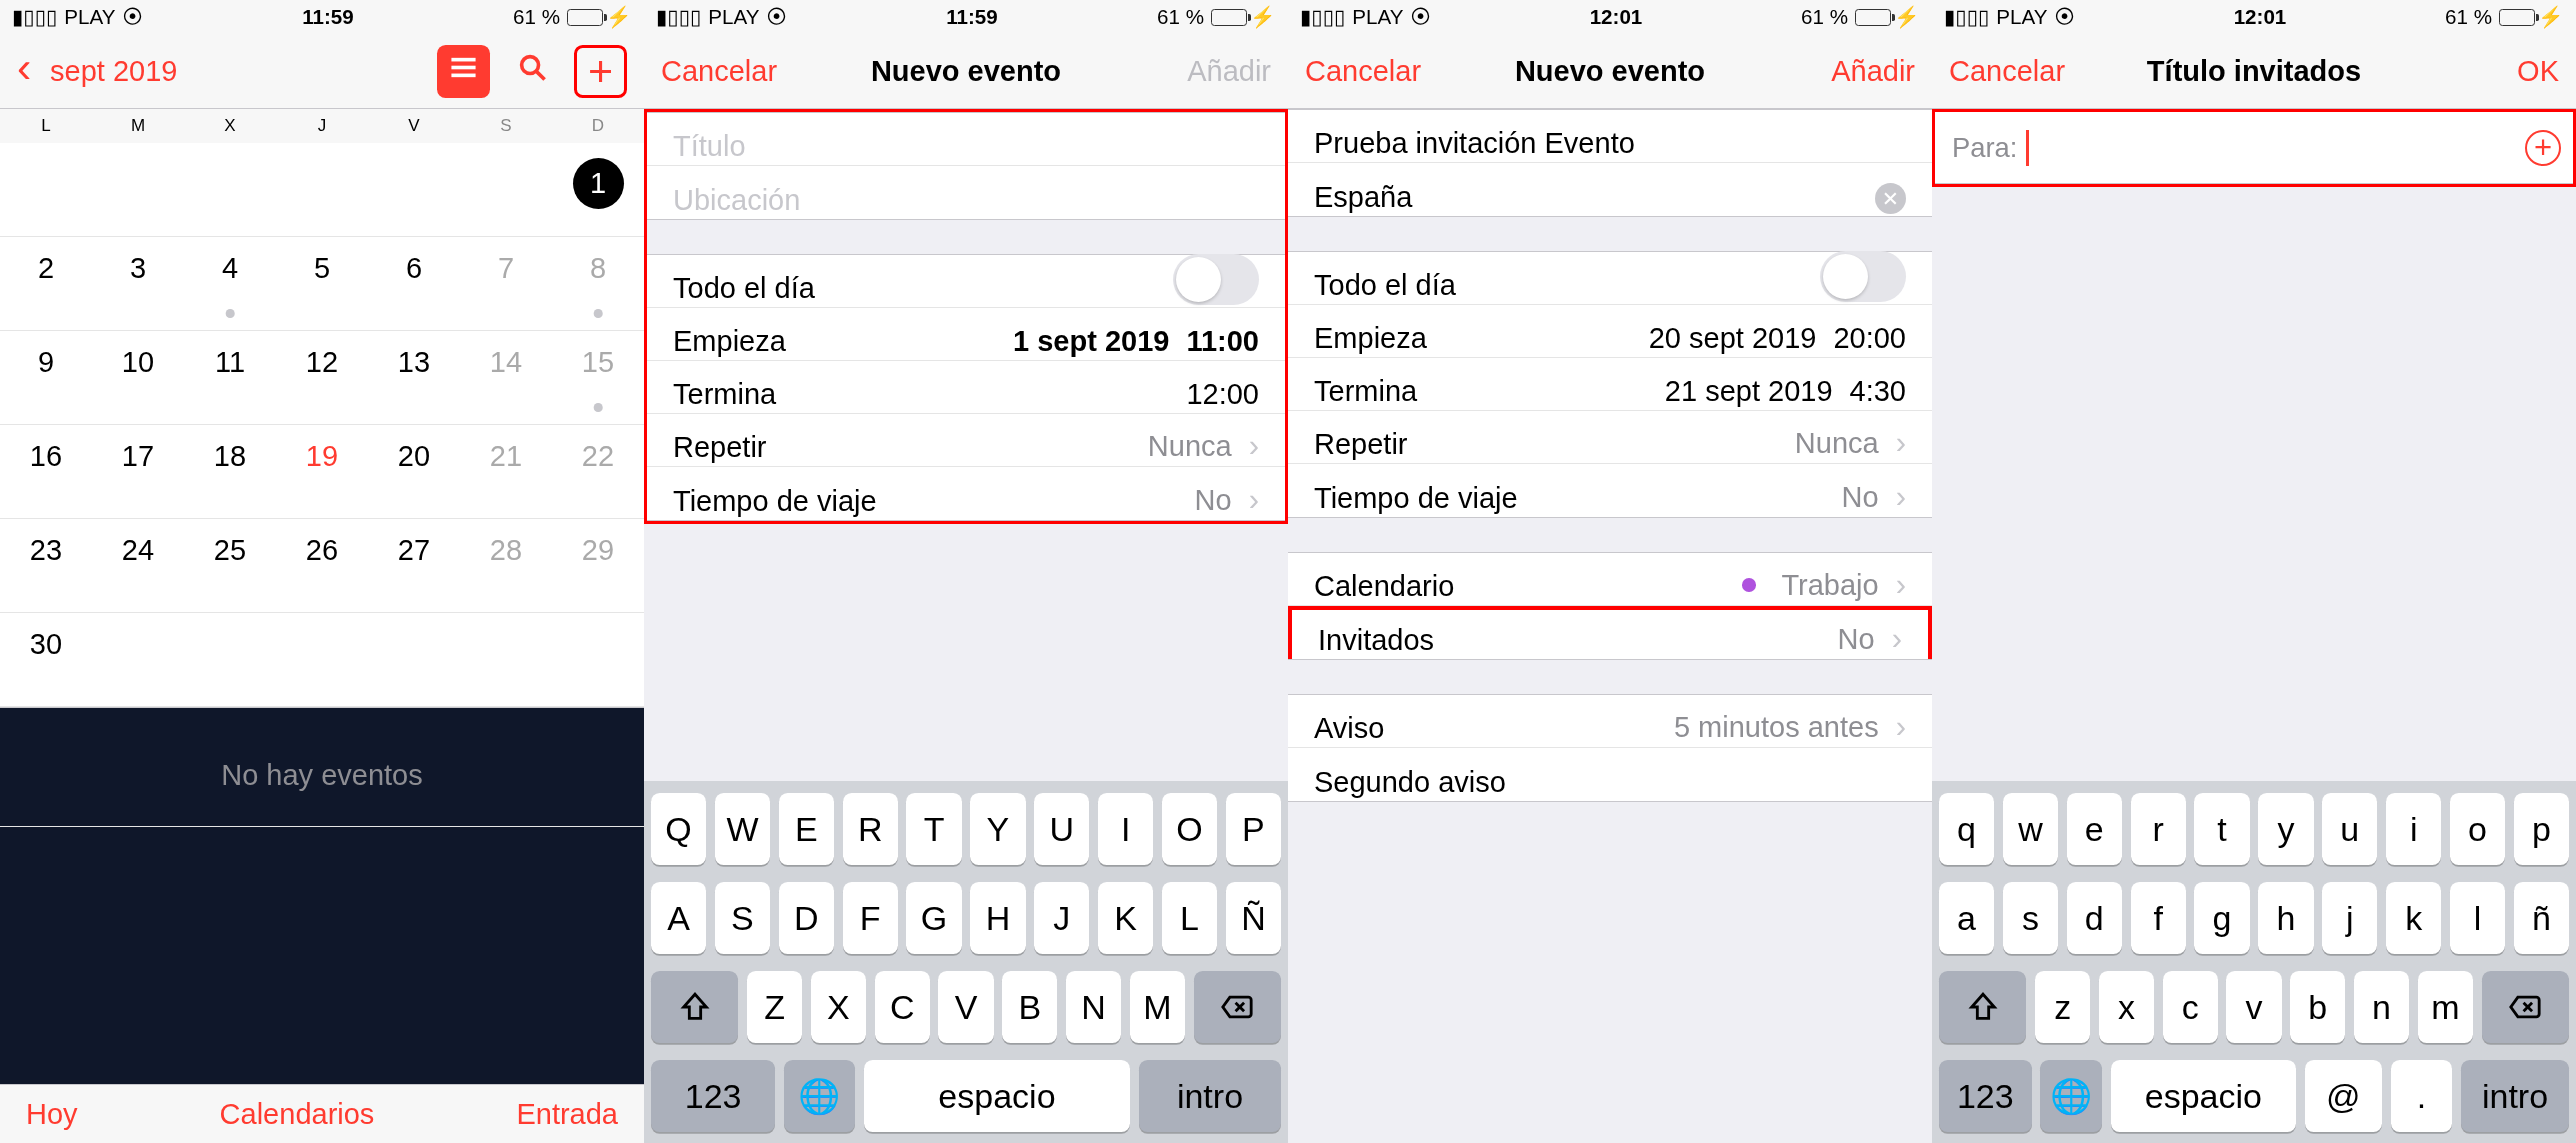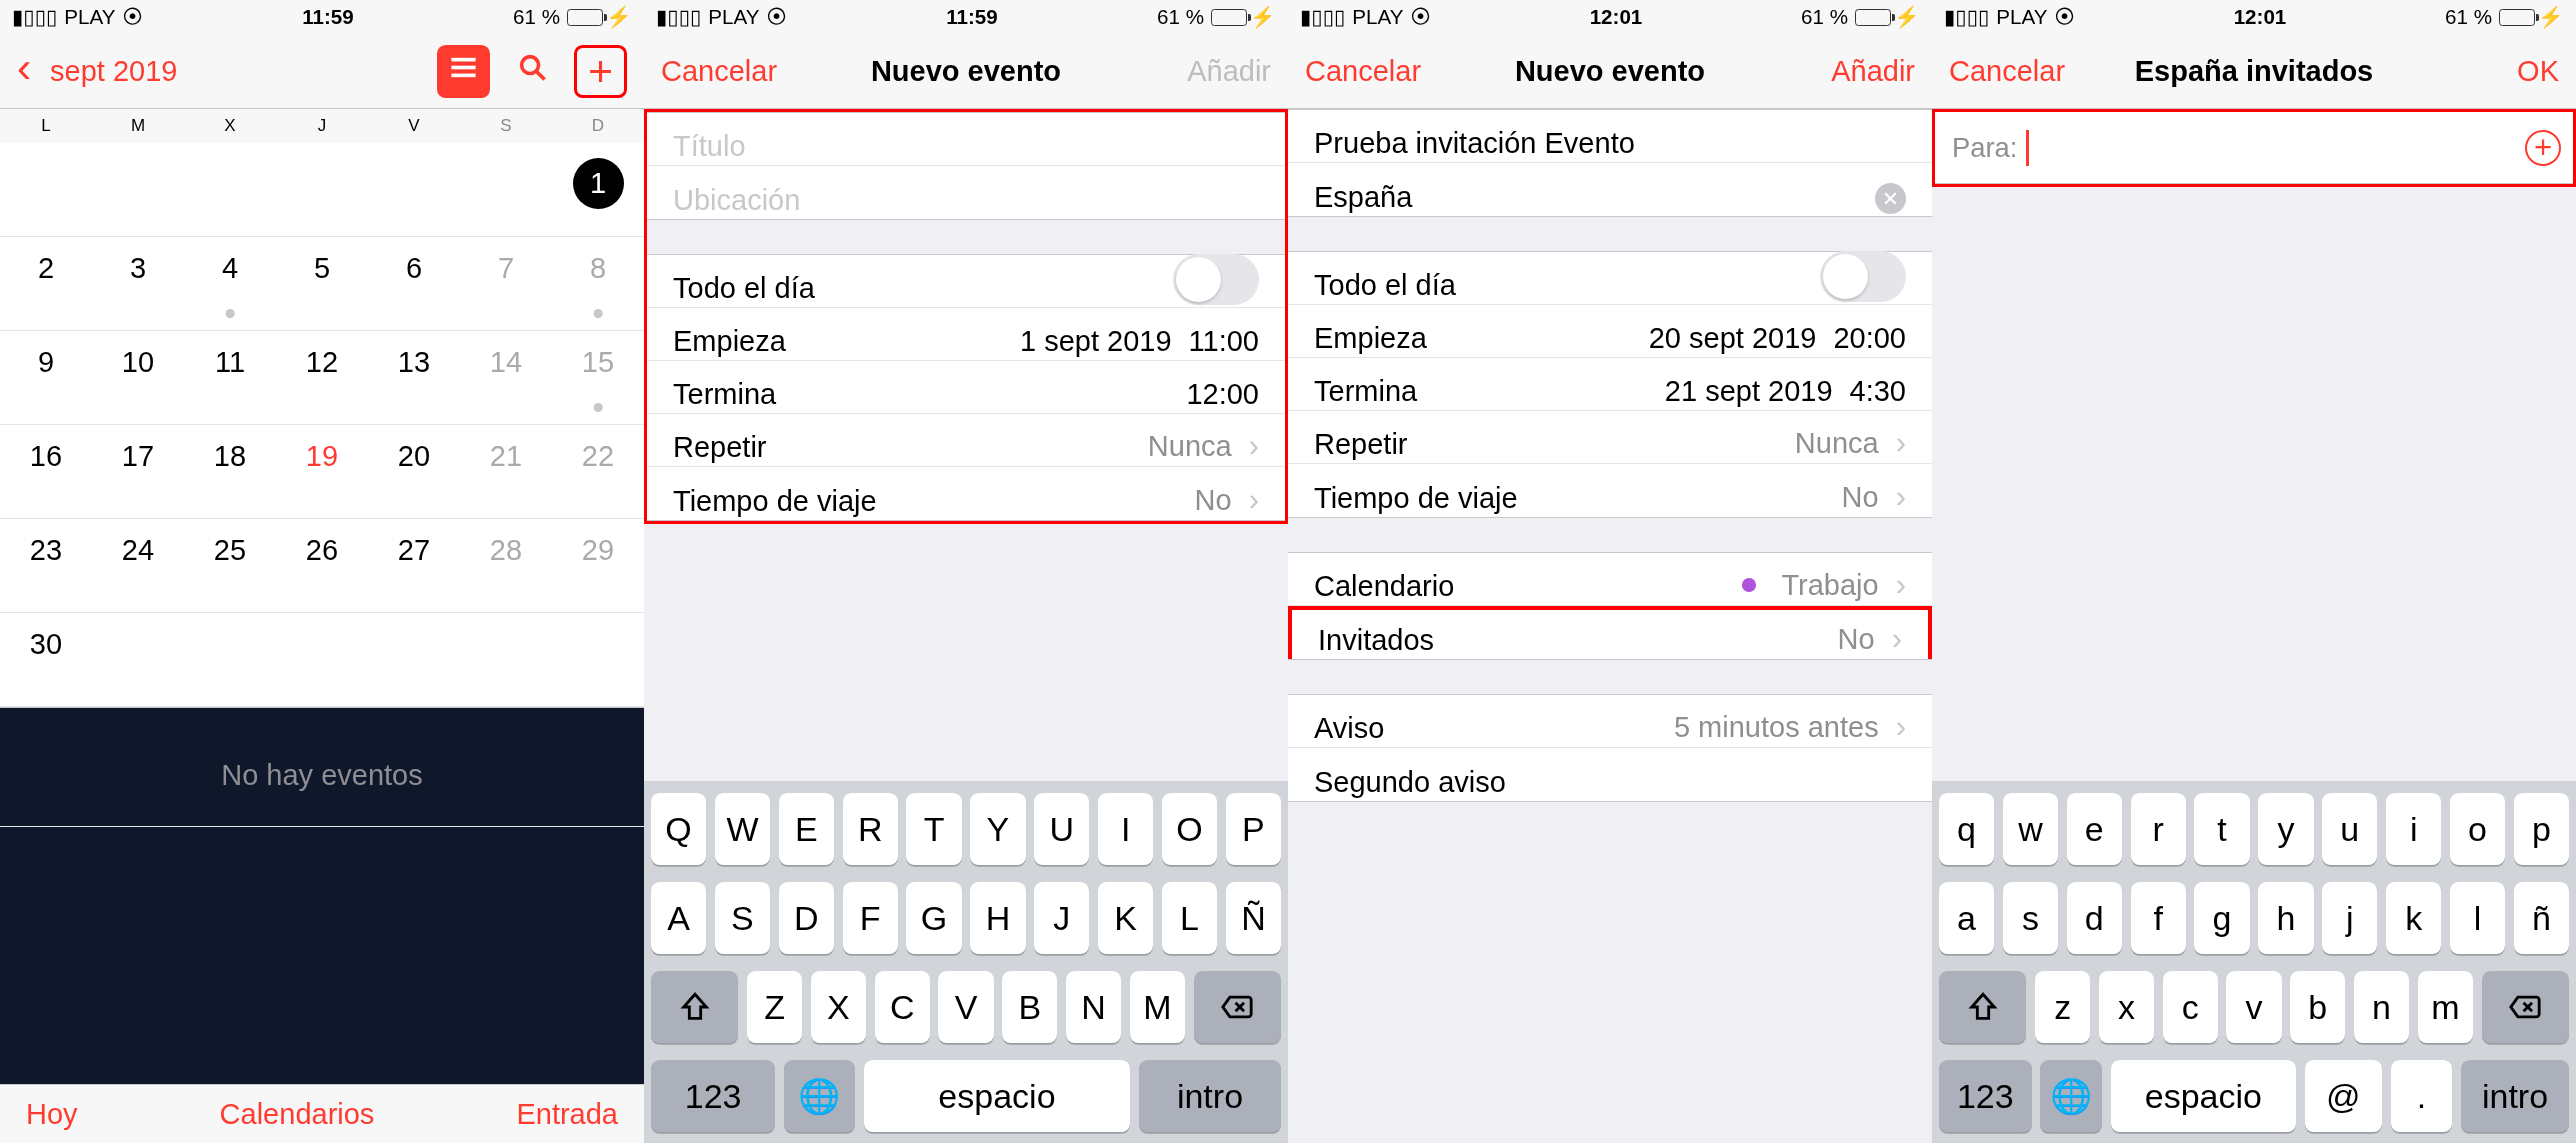--- a/index.html
+++ b/index.html
@@ -248,21 +248,21 @@
         </div>
     </div>
     <div class="gap"></div>
     <div class="section">
       <div class="row">
           <span class="row-label">Todo el día</span>
           <span class="toggle"></span>
         </div>
       <div class="row">
           <span class="row-label">Empieza</span>
-          <span class="row-value" style="color:#000;">
+          <span class="row-value" style="color:#000;font-weight:bold;">
             <span>1 sept 2019</span>
             <span>11:00</span>
           </span>
         </div>
       <div class="row">
           <span class="row-label">Termina</span>
           <span class="row-value" style="color:#000;">
             <span>12:00</span>
           </span>
         </div>
@@ -452,21 +452,21 @@
     <div class="status-center">12:01</div>
     <div class="status-right">
         <span>61 %</span>
         <span class="battery"><span class="battery-body"><span class="battery-fill" style="width:61%"></span></span>⚡</span>
       </div>
   </div>
   <div class="nav-bar">
     <div class="nav-left">
         <span>Cancelar</span>
       </div>
-    <div class="nav-center">España invitados</div>
+    <div class="nav-center">Título invitados</div>
     <div class="nav-right">
         <span>OK</span>
       </div>
   </div>
   <div class="highlight-box" style="display:flex;">
     <div class="to-row" style="flex:1;">
       <span class="to-label">Para:</span>
       <span class="cursor"></span>
       <span style="flex:1"></span>
     </div>

